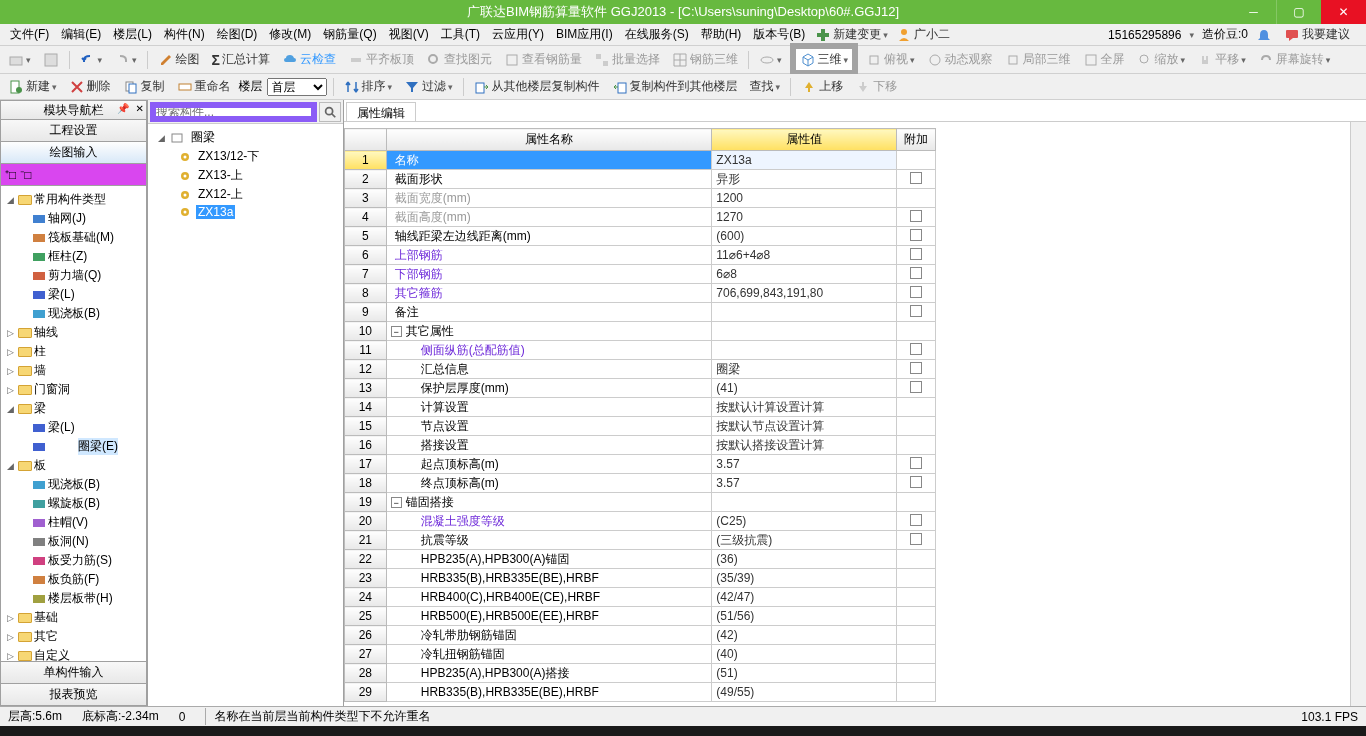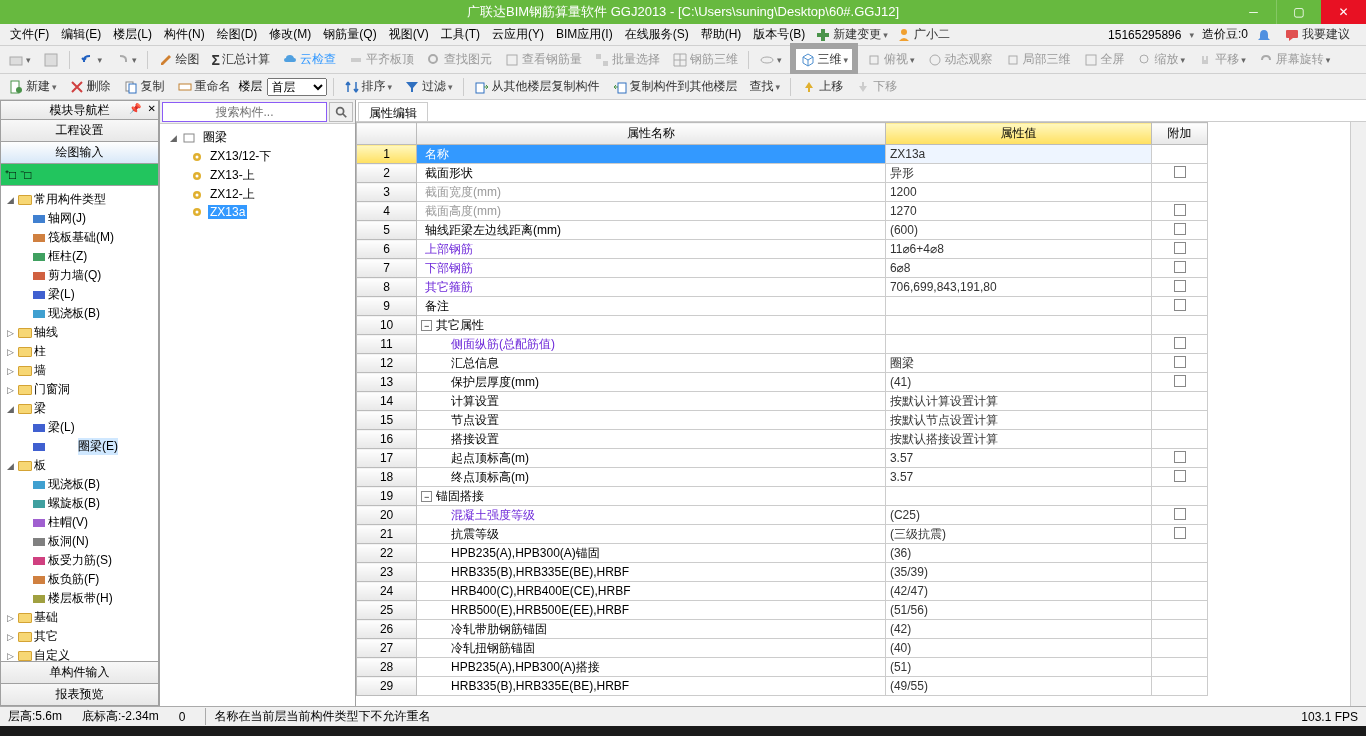--- a/index.html
+++ b/index.html
@@ -20,53 +20,53 @@
 .tb-btn { padding: 2px 4px; cursor: pointer; display: flex; align-items: center; gap: 2px; color: #333; white-space: nowrap; }
 .tb-btn.disabled { color: #999; }
 .tb-sep { width: 1px; height: 18px; background: #ccc; margin: 0 2px; }
 .tb-ico { width: 16px; height: 16px; display: inline-block; }
 .dd { font-size: 9px; color: #666; }
 
 .toolbar2 { background: #f0f0f0; height: 26px; display: flex; align-items: center; border-bottom: 1px solid #d0d0d0; padding: 0 4px; gap: 4px; }
 
 .main-area { flex: 1; display: flex; overflow: hidden; }
 
-.left-panel { width: 160px; background: #22c55e; display: flex; flex-direction: column; border-right: 1px solid #a0a0a0; justify-content: center; }
+.left-panel { width: 148px; background: #d946ef; display: flex; flex-direction: column; border-right: 1px solid #a0a0a0; justify-content: center; }
 .panel-header { background: linear-gradient(#f8f8f8,#e8e8e8); border: 1px solid #a0a0a0; height: 20px; display: flex; align-items: center; justify-content: center; font-size: 11px; position: relative; }
 .panel-header .pin { position: absolute; right: 16px; top: 2px; font-size: 10px; }
 .panel-header .x { position: absolute; right: 2px; top: 2px; font-size: 10px; }
 .panel-btn { background: linear-gradient(#f8f8f8,#e8e8e8); border: 1px solid #a0a0a0; border-top: none; height: 22px; display: flex; align-items: center; justify-content: center; cursor: pointer; }
 .mini-tb { height: 22px; border: 1px solid #a0a0a0; border-top: none; display: flex; align-items: center; padding: 0 4px; gap: 4px; }
 .tree-area { flex: 1; background: white; border: 1px solid #a0a0a0; border-top: none; overflow: auto; padding: 4px 0; }
 .tree-item { padding: 1px 2px; cursor: pointer; display: flex; align-items: center; gap: 2px; white-space: nowrap; }
 .tree-item.l0 { padding-left: 4px; }
 .tree-item.l1 { padding-left: 18px; }
 .tree-item.sel { }
 .tree-item.sel .lbl { background: #d0e8ff; margin-left: 30px; }
 .exp { width: 11px; font-size: 9px; color: #666; display: inline-block; text-align: center; }
 .tico { width: 14px; height: 12px; display: inline-block; }
 .folder { background: #f7d774; border: 1px solid #d4a334; border-radius: 1px; width: 14px; height: 10px; }
 .bottom-btns { display: flex; flex-direction: column; }
 
 .mid-panel { width: 196px; background: #f0f0f0; display: flex; flex-direction: column; border-right: 1px solid #a0a0a0; }
 .search-row { height: 24px; display: flex; align-items: center; padding: 2px; gap: 2px; border-bottom: 1px solid #ccc; }
-.search-input { flex: 1; height: 20px; border: 1px solid #8b5cf6; padding: 0 0; color: #aaa; text-align: center; }
+.search-input { flex: 1; height: 20px; border: 6px solid #8b5cf6; padding: 0 0; color: #aaa; }
 .search-btn { width: 24px; height: 20px; border: 1px solid #bbb; background: #f0f0f0; cursor: pointer; display: flex; align-items: center; justify-content: center; }
 .mid-tree { flex: 1; background: white; overflow: auto; padding: 4px 0; }
 .mid-item { padding: 1px 4px; cursor: pointer; display: flex; align-items: center; gap: 4px; }
 .mid-item.l0 { padding-left: 8px; }
 .mid-item.l1 { padding-left: 30px; }
 .mid-item .lbl { padding: 0 2px; }
 .mid-item.sel .lbl { background: #3399ff; color: white; }
 
 .right-panel { flex: 1; display: flex; flex-direction: column; background: white; }
 .prop-tab { height: 22px; border-bottom: 1px solid #ccc; display: flex; }
 .prop-tab .tab { padding: 2px 10px; border: 1px solid #ccc; border-bottom: none; background: white; margin-left: 2px; margin-top: 2px; cursor: pointer; }
 .prop-grid { flex: 1; overflow: auto; position: relative; }
-.prop-table { border-collapse: collapse; width: 852px; }
+.prop-table { border-collapse: collapse; width: 592px; margin-top: 6px; }
 .prop-table th { background: linear-gradient(#fefefe,#e8e8e8); border: 1px solid #bbb; height: 22px; font-weight: normal; }
 .prop-table th.active { background: linear-gradient(#fff8c0,#ffe060); }
 .prop-table td { border: 1px solid #ccc; height: 19px; padding: 0 4px; }
 .prop-table .rownum { background: linear-gradient(#fefefe,#e8e8e8); text-align: center; width: 28px; border: 1px solid #bbb; }
 .prop-table tr.selrow .rownum { background: linear-gradient(#fff8c0,#ffe060); }
 .prop-table tr.selrow td.name-cell { background: #3399ff; color: white; }
 .prop-table .name-cell { width: 192px; }
 .prop-table .val-cell { width: 124px; color: #333; }
 .prop-table .attach-cell { width: 26px; text-align: center; }
 .prop-table .indent1 { padding-left: 8px; }

